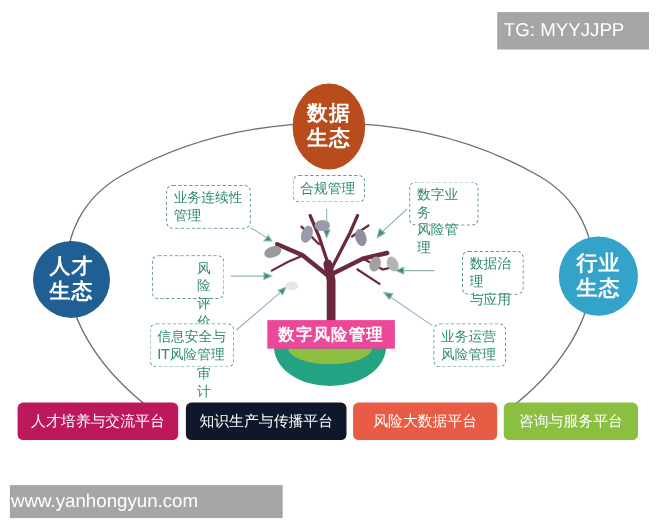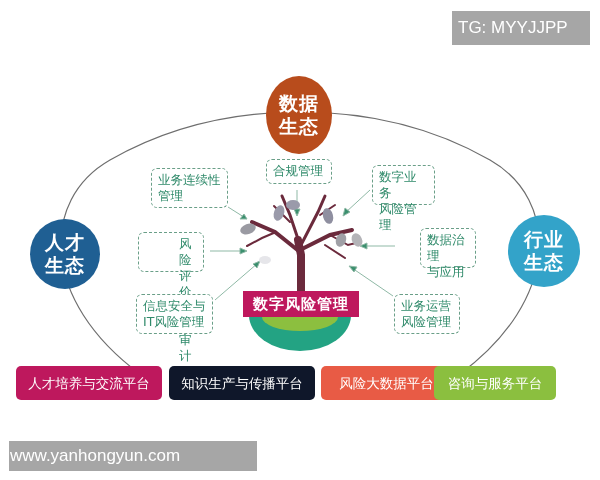--- a/index.html
+++ b/index.html
@@ -5,21 +5,21 @@
   html,body{margin:0;padding:0;}
   body{width:600px;height:480px;background:#ffffff;position:relative;overflow:hidden;font-family:"DejaVu Sans",sans-serif;}
   .watermark{position:absolute;background:#a6a6a6;color:#ffffff;font-family:"Liberation Sans",sans-serif;}
   .wm-top{left:452px;top:11px;width:138px;height:34px;font-size:17px;line-height:34px;padding-left:6px;box-sizing:border-box;}
   .wm-bottom{left:9px;top:441px;width:248px;height:30px;font-size:17px;line-height:30px;padding-left:1px;box-sizing:border-box;}
   svg.bg{position:absolute;left:0;top:0;}
   .eco{position:absolute;border-radius:50%;color:#fff;font-weight:bold;font-size:19px;line-height:23px;text-align:center;display:flex;align-items:center;justify-content:center;}
   .eco span{display:block;width:44px;letter-spacing:1px;}
   .dbox{position:absolute;border:1.5px dashed #6a9f88;border-radius:6px;color:#2f8a6a;font-size:12.5px;line-height:16px;padding:3px 6px;box-sizing:border-box;background:#fff;white-space:pre-line;}
   .plat{position:absolute;top:366px;height:34px;border-radius:5px;color:#fff;font-size:13.5px;line-height:34px;text-align:center;}
-  .banner{position:absolute;left:243px;top:291px;width:116px;height:26px;background:#be185d;color:#fff;font-weight:bold;font-size:15px;line-height:26px;text-align:center;letter-spacing:1px;}
+  .banner{position:absolute;left:243px;top:291px;width:116px;height:26px;background:#ec4899;color:#fff;font-weight:bold;font-size:15px;line-height:26px;text-align:center;letter-spacing:1px;}
 </style>
 </head>
 <body>
 
 <svg class="bg" width="600" height="480" viewBox="0 0 600 480">
 
   <path d="M140 374 C 40 300, 40 200, 110 160 C 180 120, 250 112, 300 112 C 350 112, 420 120, 490 160 C 560 200, 560 300, 460 374" fill="none" stroke="#6e6e6e" stroke-width="1.2"></path>
 
   <g stroke="#8fb9a6" stroke-width="1" fill="#3b8f6e">
     <line x1="228" y1="207" x2="247" y2="219"></line>
@@ -98,13 +98,13 @@
 <div class="dbox" style="left:136px;top:294px;width:77px;height:40px;">信息安全与
 IT风险管理</div>
 <div class="dbox" style="left:394px;top:294px;width:66px;height:40px;">业务运营
 风险管理</div>
 
 <div class="banner">数字风险管理</div>
 
 <div class="plat" style="left:16px;width:146px;background:#be185d;">人才培养与交流平台</div>
 <div class="plat" style="left:169px;width:146px;background:#0f172a;">知识生产与传播平台</div>
 <div class="plat" style="left:321px;width:131px;background:#e85b45;">风险大数据平台</div>
-<div class="plat" style="left:434px;width:122px;background:#8bbf3f;">咨询与服务平台</div>
+<div class="plat" style="left:458px;width:122px;background:#8bbf3f;">咨询与服务平台</div>
 
 </body></html>

